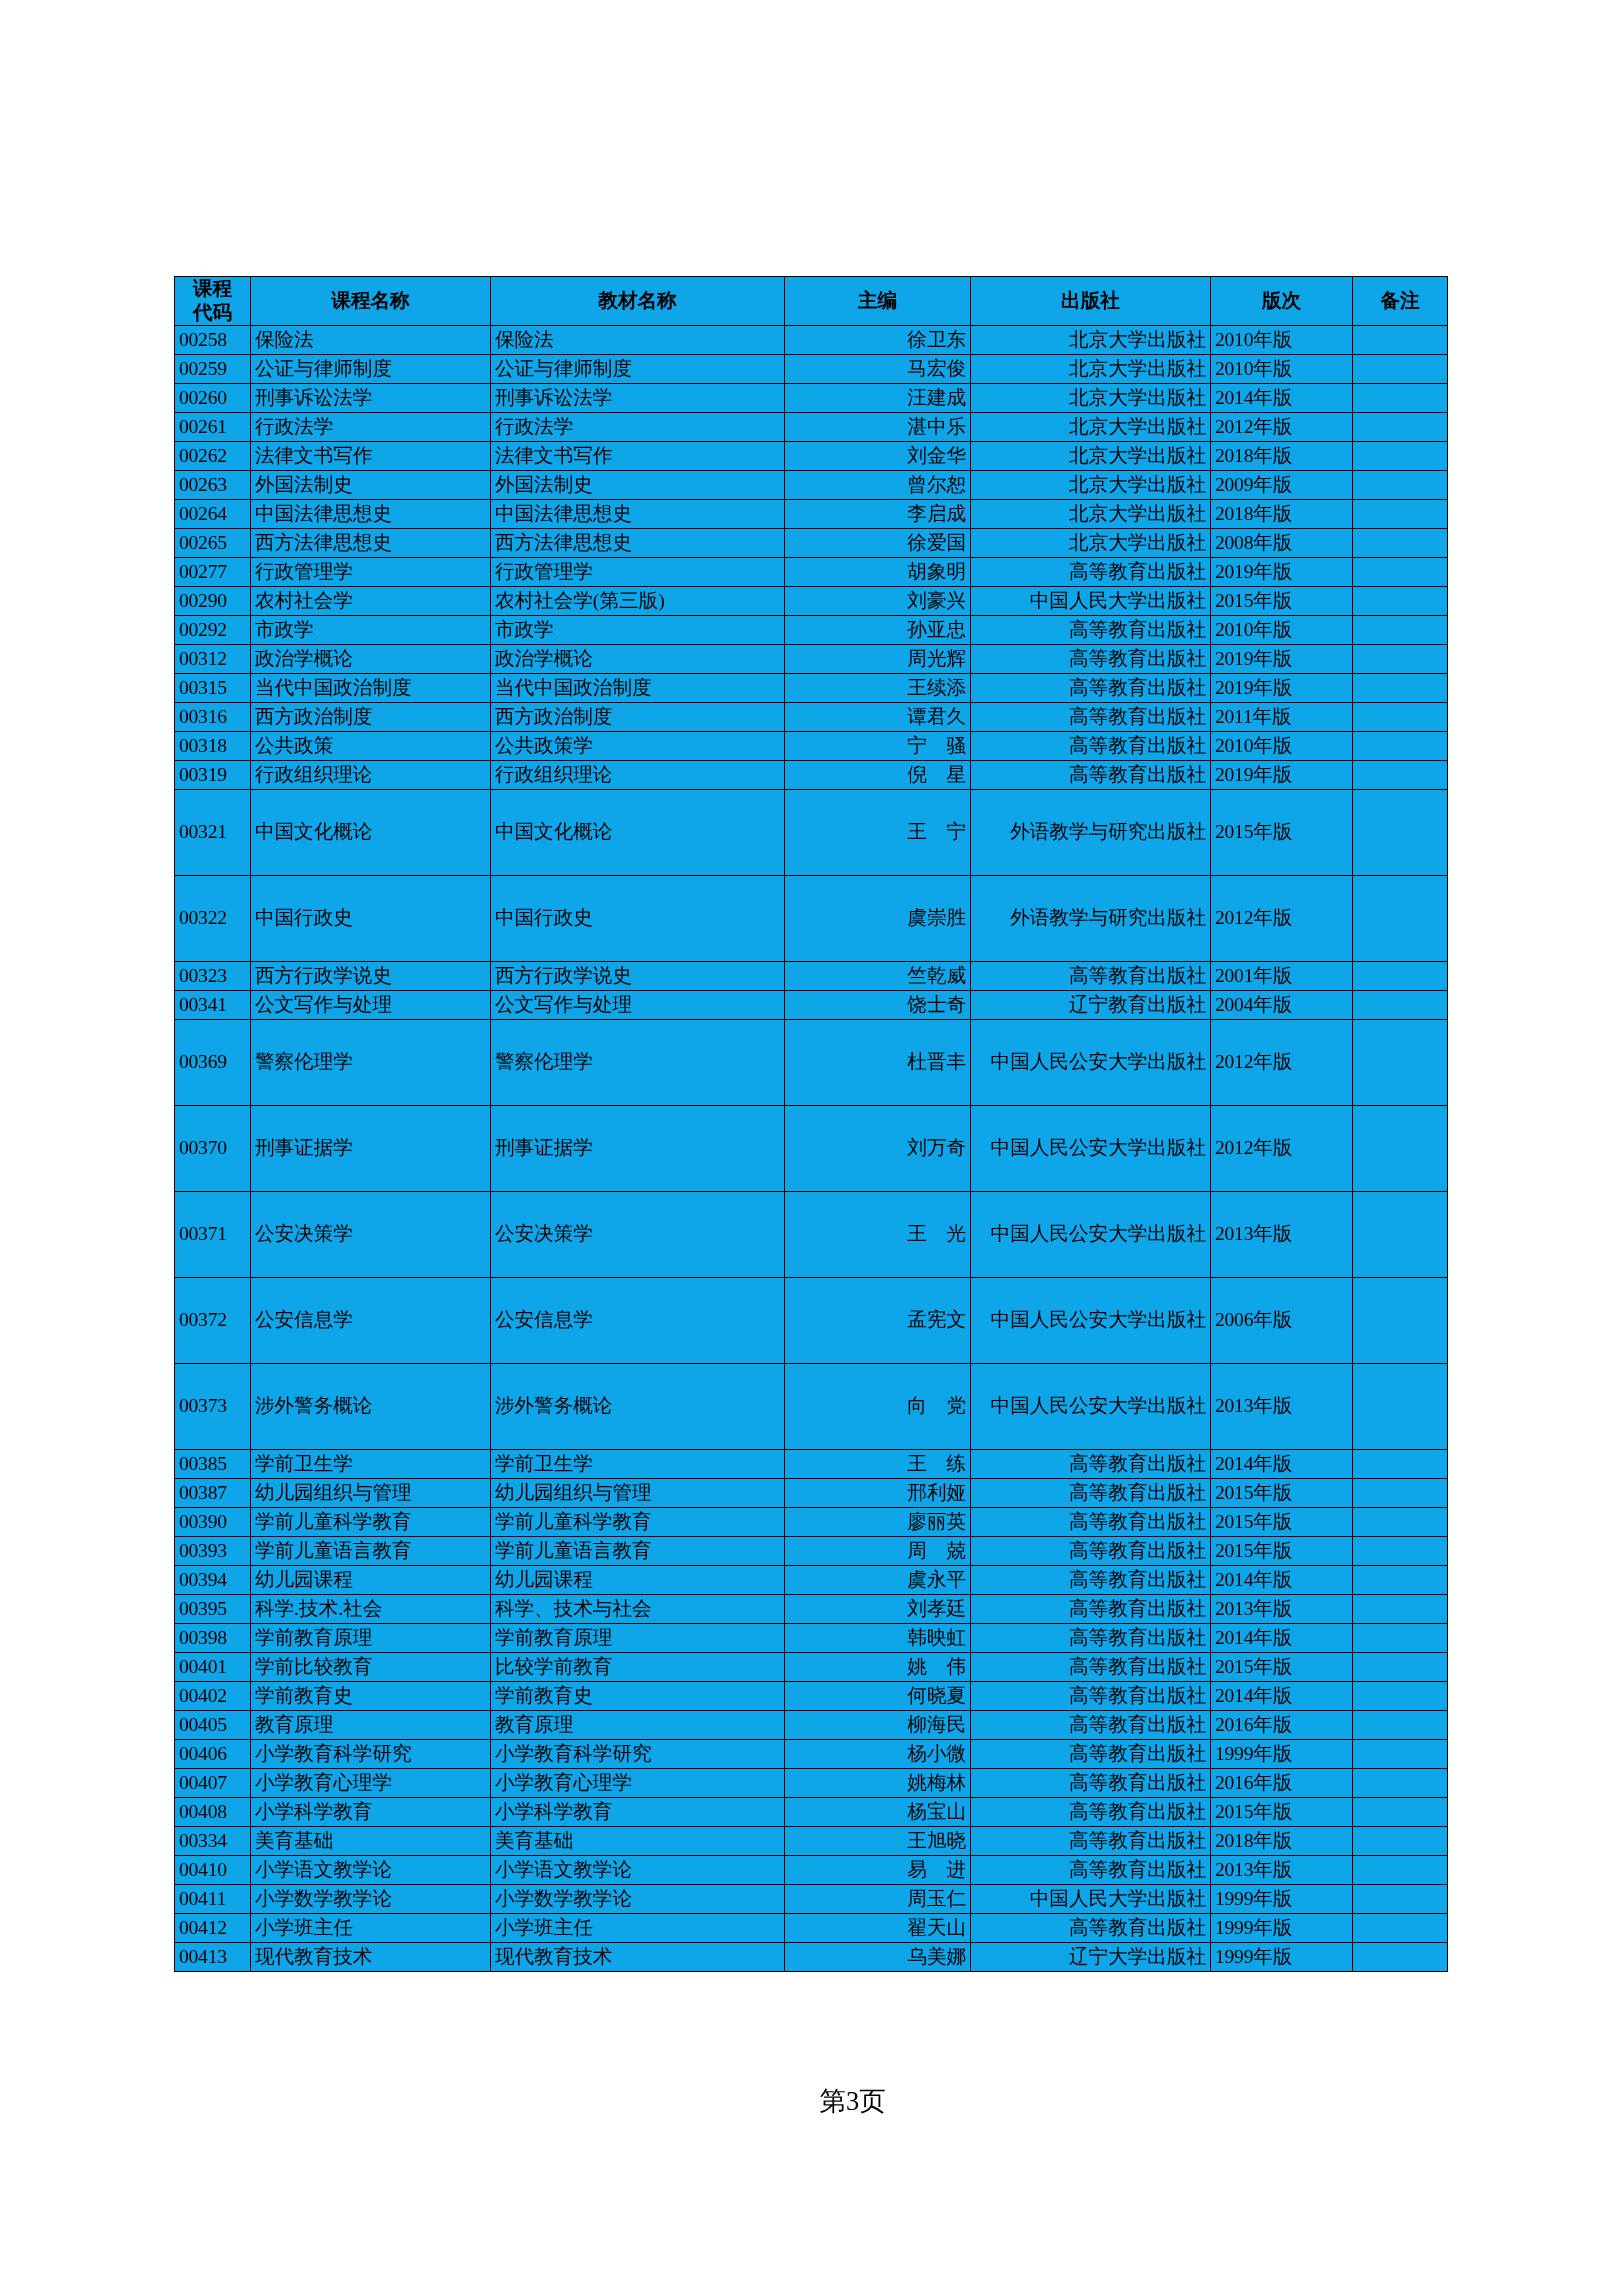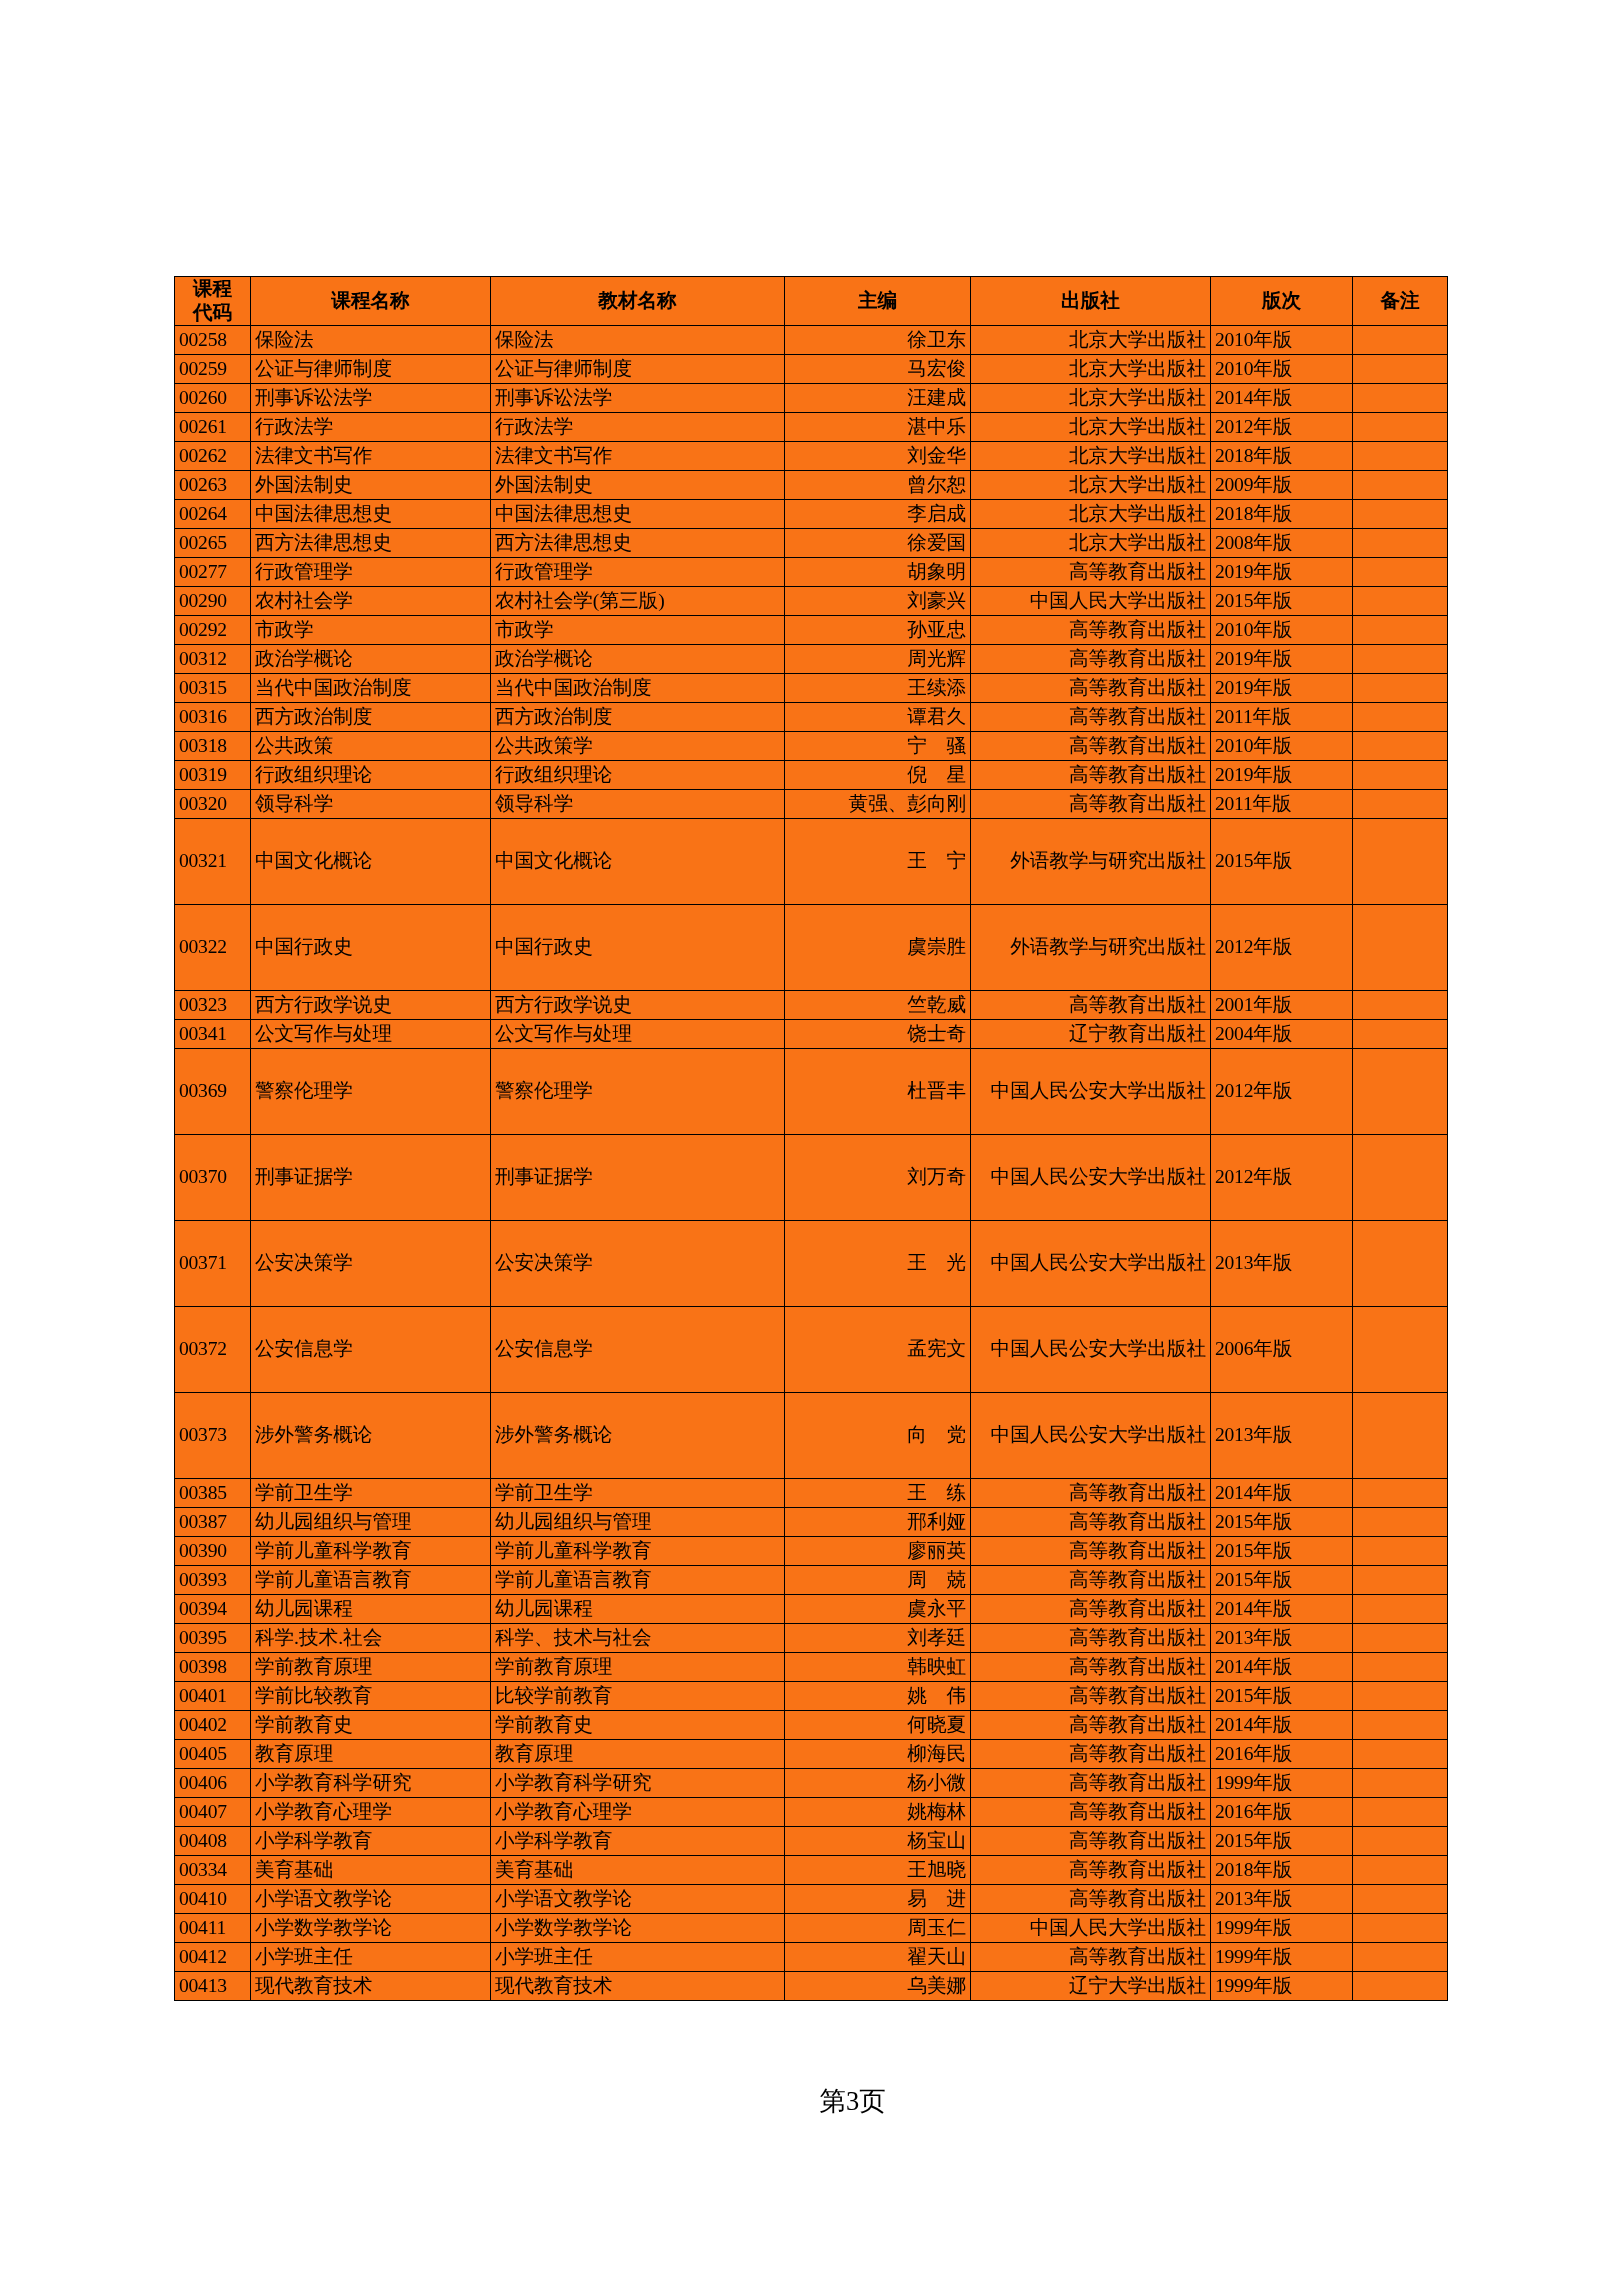--- a/index.html
+++ b/index.html
@@ -25,21 +25,21 @@
   .table-wrap {
     position: absolute;
     left: 174px;
     top: 276px;
     width: 1274px;
   }
   table.course-table {
     border-collapse: collapse;
     width: 1274px;
     table-layout: fixed;
-    background: #f97316;
+    background: #0ea5e9;
   }
   table.course-table td,
   table.course-table th {
     border: 1px solid #000000;
     padding: 0px 3.9px;
     font-size: 19.6px;
     line-height: 1.22;
     vertical-align: middle;
     word-break: break-all;
     box-sizing: border-box;
@@ -256,29 +256,20 @@
           </tr>
           <tr class="row-normal">
             <td class="code">00319</td>
             <td class="cname">行政组织理论</td>
             <td class="mname">行政组织理论</td>
             <td class="editor">倪　星</td>
             <td class="press">高等教育出版社</td>
             <td class="edition">2019年版</td>
             <td class="remark"></td>
           </tr>
-          <tr class="row-normal">
-            <td class="code">00320</td>
-            <td class="cname">领导科学</td>
-            <td class="mname">领导科学</td>
-            <td class="editor">黄强、彭向刚</td>
-            <td class="press">高等教育出版社</td>
-            <td class="edition">2011年版</td>
-            <td class="remark"></td>
-          </tr>
           <tr class="row-tall">
             <td class="code">00321</td>
             <td class="cname">中国文化概论</td>
             <td class="mname">中国文化概论</td>
             <td class="editor">王　宁</td>
             <td class="press">外语教学与研究出版社</td>
             <td class="edition">2015年版</td>
             <td class="remark"></td>
           </tr>
           <tr class="row-tall">

